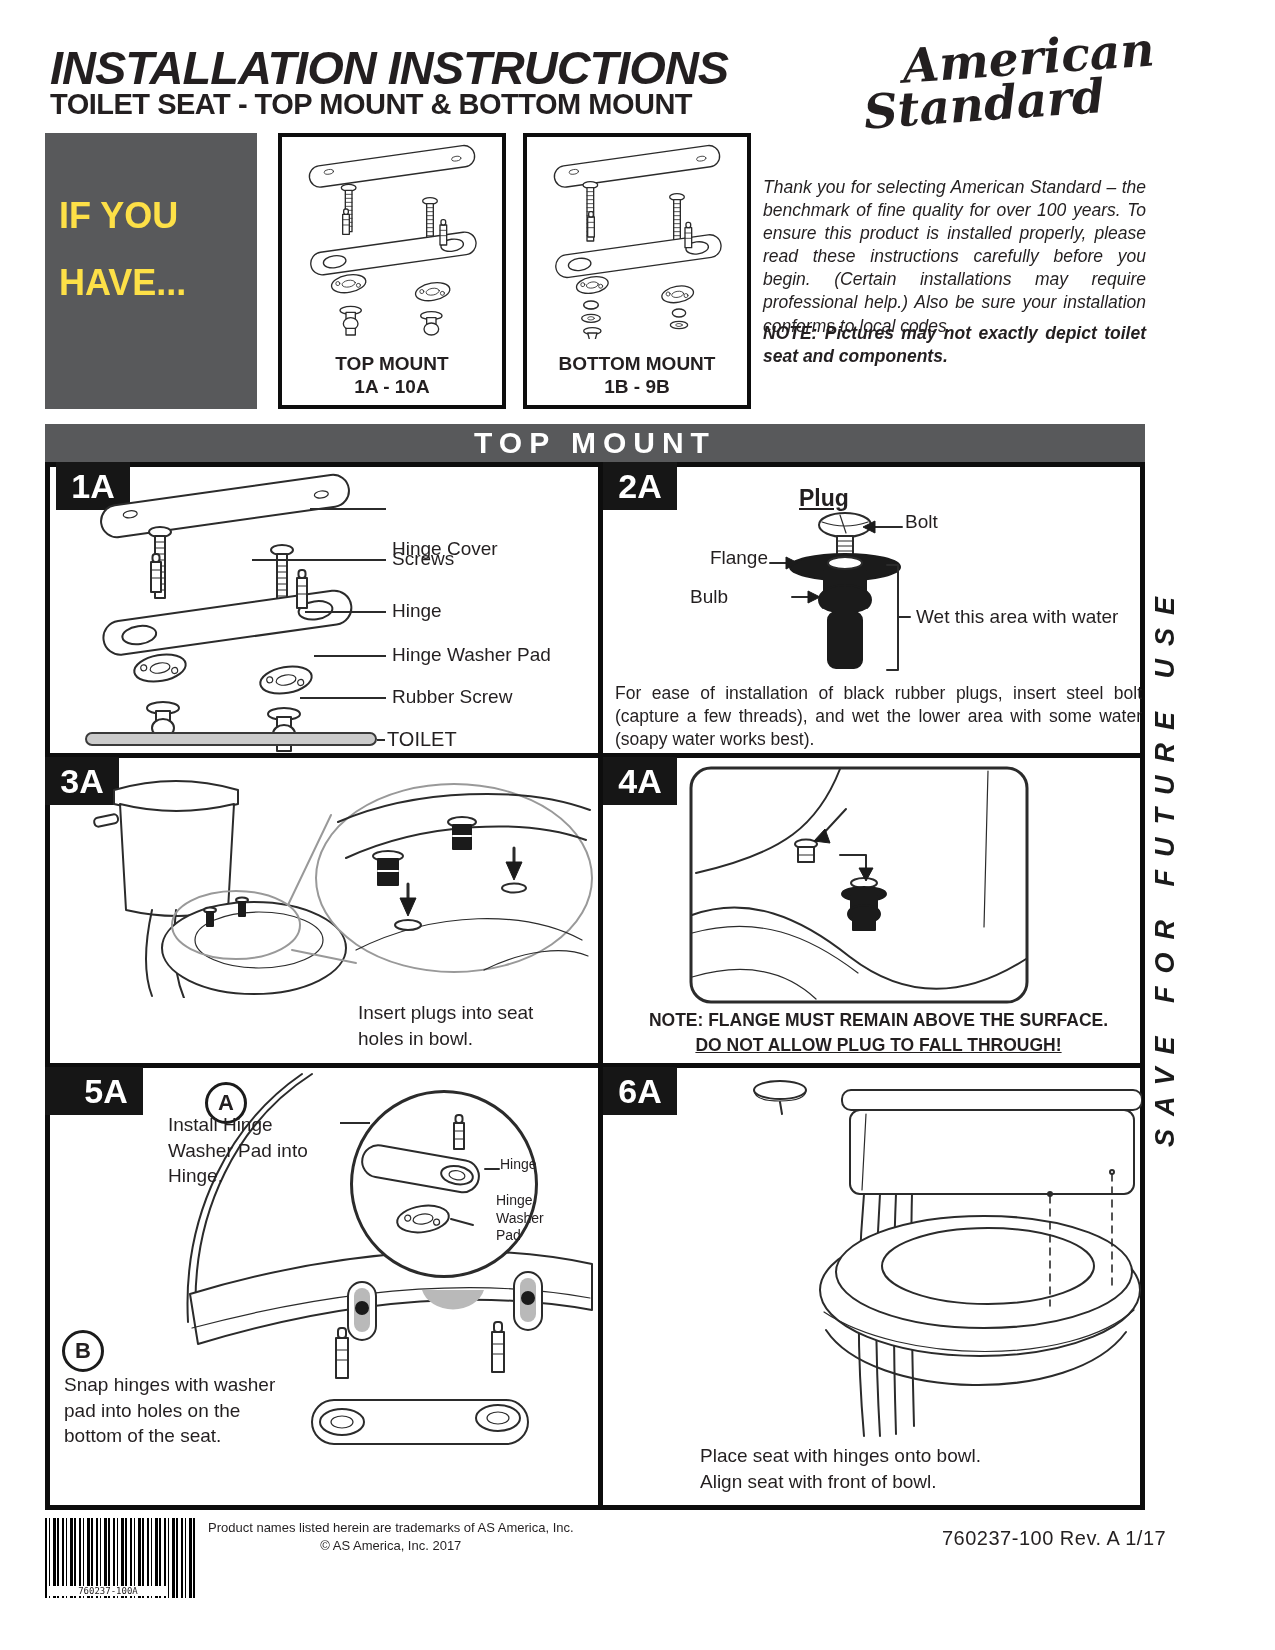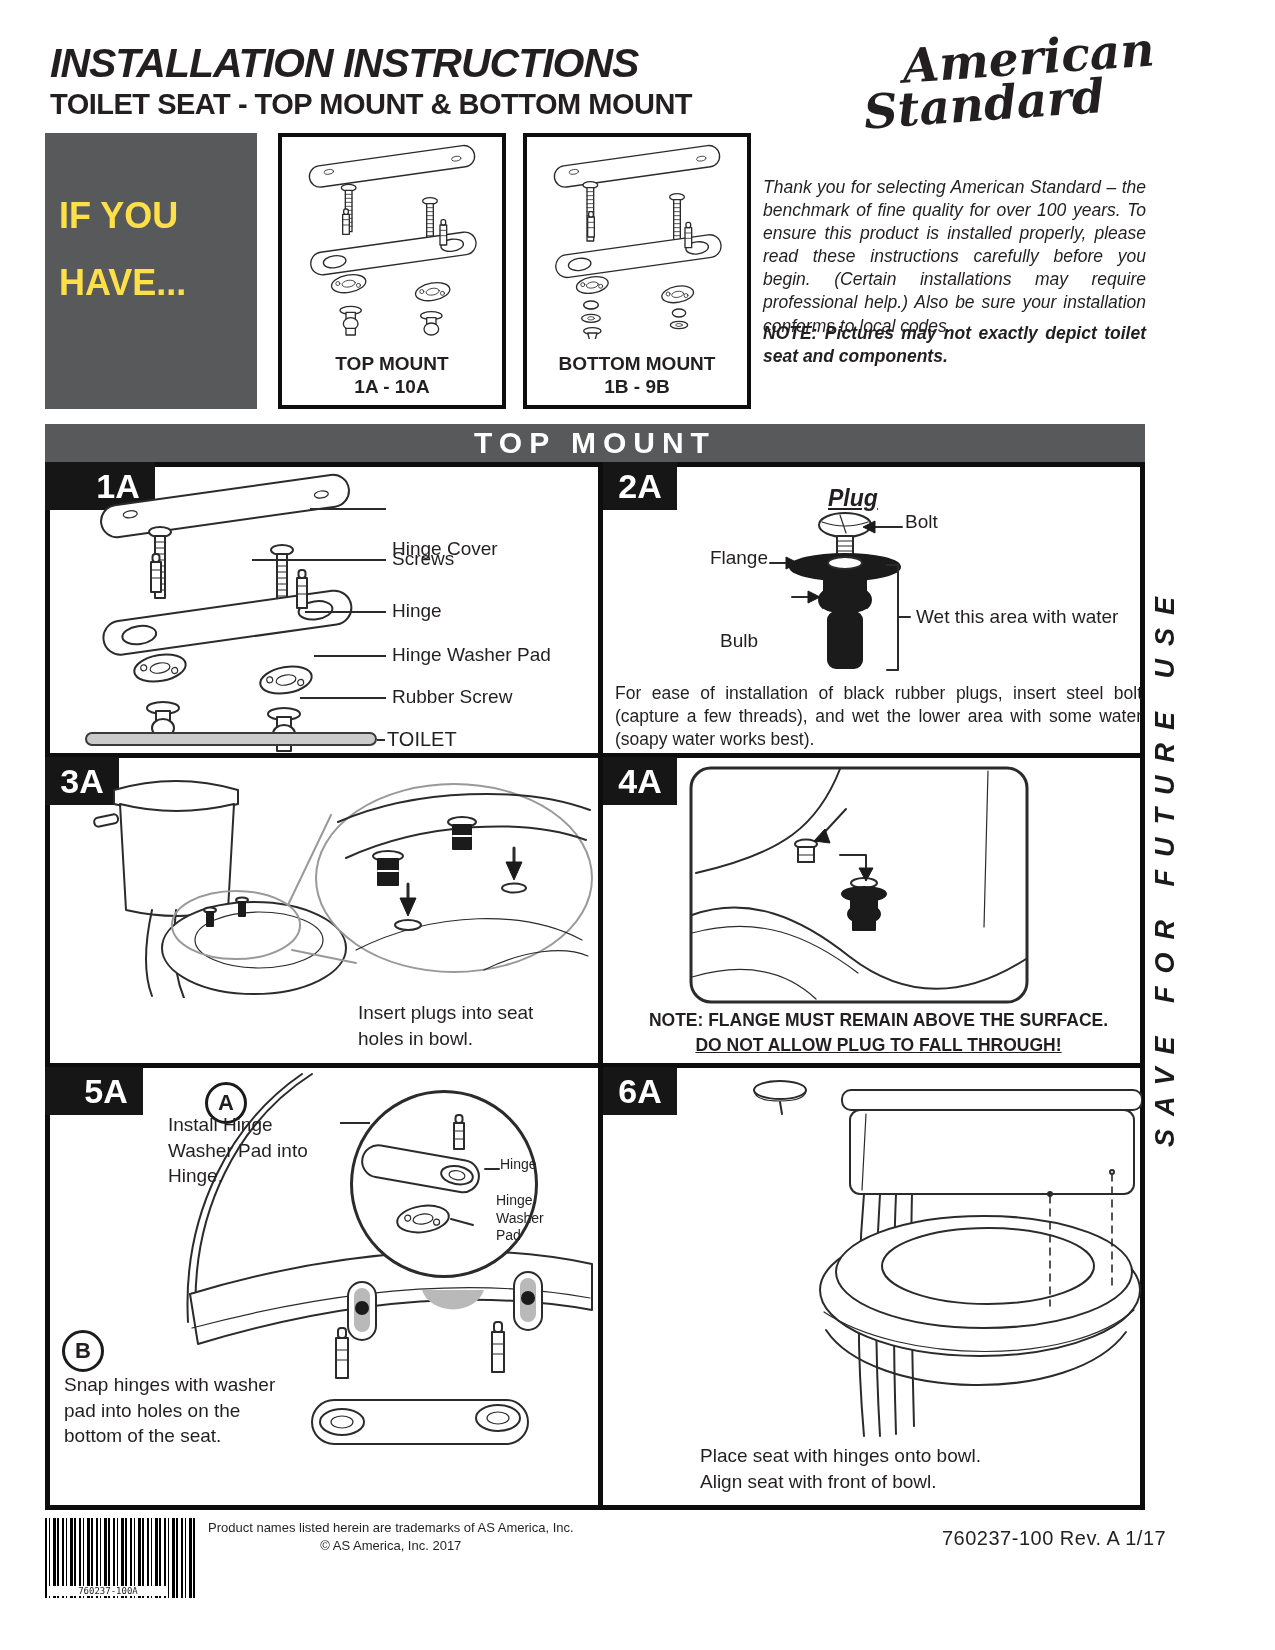--- a/index.html
+++ b/index.html
@@ -1,20 +1,20 @@
 <!DOCTYPE html>
 <html><head>
 <meta charset="utf-8">
 <style>
   html,body{margin:0;padding:0;background:#e8e8e8;}
   .page{position:relative;width:1275px;height:1650px;background:#fff;margin:0 auto;
         font-family:"Liberation Sans",sans-serif;color:#231f20;overflow:hidden;}
   .abs{position:absolute;}
   
-  .title1{left:50px;top:40px;font-size:41px;font-weight:bold;font-style:italic;letter-spacing:-1px;text-align:right;}
+  .title1{left:50px;top:40px;font-size:47px;font-weight:bold;font-style:italic;letter-spacing:-1px;text-align:right;}
   .title2{left:50px;top:88px;font-size:29px;font-weight:bold;letter-spacing:-0.5px;}
   .logo{left:862px;top:38px;width:280px;transform:rotate(-4deg);
         font-family:"DejaVu Serif",serif;font-style:italic;font-weight:bold;line-height:0.92;}
   .logo .l1{font-size:47px;padding-left:42px;}
   .logo .l2{font-size:47px;padding-left:0;}
   
   .ifyou{left:45px;top:133px;width:212px;height:276px;background:#58595b;color:#fde047;
          font-size:36px;font-weight:bold;padding:50px 12px 0 14px;box-sizing:border-box;line-height:1.85;}
   .mountbox{top:133px;width:228px;height:276px;border:4px solid #0d0d0d;box-sizing:border-box;background:#fff;}
   .mb-top{left:278px;} .mb-bot{left:523px;}
@@ -218,21 +218,21 @@
   <div class="abs thanks">Thank you for selecting American Standard – the benchmark of fine quality for over 100 years. To ensure this product is installed properly, please read these instructions carefully before you begin. (Certain installations may require professional help.) Also be sure your installation conforms to local codes.</div>
   <div class="abs intronote">NOTE: Pictures may not exactly depict toilet seat and components.</div>
 
   <div class="abs banner">TOP MOUNT</div>
 
   <div class="abs grid"></div>
   <div class="abs vdiv"></div>
   <div class="abs hdiv1"></div>
   <div class="abs hdiv2"></div>
 
-  <div class="abs plabel" style="left:45px;top:462px;padding-left:36px;">1A</div>
+  <div class="abs plabel" style="left:56px;top:462px;">1A</div>
   <svg class="abs art" width="330" height="285" viewBox="0 0 330 285" style="left:60px;top:468px;">
     <g transform="rotate(-8 165 38)">
         <rect class="f" x="40" y="22" width="250" height="32" rx="16"></rect>
         <ellipse class="thin f" cx="70" cy="33" rx="7" ry="3.5"></ellipse>
         <ellipse class="thin f" cx="262" cy="40" rx="7" ry="3.5"></ellipse>
       </g>
     <g>
         <ellipse class="f" cx="100" cy="64" rx="11" ry="5"></ellipse>
         <rect class="f" x="95" y="68" width="10" height="62"></rect>
         <path class="thin" d="M95 74h10M95 80h10M95 86h10M95 92h10M95 98h10M95 104h10M95 110h10M95 116h10M95 122h10"></path>
@@ -290,21 +290,21 @@
   <div class="abs lbl" style="left:392px;top:600px;">Hinge</div>
   <div class="abs lead" style="left:314px;top:655px;width:72px;"></div>
   <div class="abs lbl" style="left:392px;top:644px;">Hinge Washer Pad</div>
   <div class="abs lead" style="left:300px;top:697px;width:86px;"></div>
   <div class="abs lbl" style="left:392px;top:686px;">Rubber Screw</div>
   <div class="abs toiletbar"></div>
   <div class="abs lead" style="left:377px;top:739px;width:8px;"></div>
   <div class="abs lbl" style="left:387px;top:728px;font-size:20px;">TOILET</div>
 
   <div class="abs plabel" style="left:603px;top:462px;">2A</div>
-  <div class="abs plug-title" style="left:828px;top:485px;font-style:italic;">Plug</div>
+  <div class="abs plug-title" style="left:799px;top:485px;">Plug</div>
   <svg class="abs art" width="250" height="175" viewBox="0 0 250 175" style="left:690px;top:505px;">
     <ellipse class="f" cx="155" cy="20" rx="26" ry="12"></ellipse>
     <path class="thin" d="M132 17 q23 8 46 0 M150 10 l6 18"></path>
     <rect class="f" x="147" y="31" width="16" height="24"></rect>
     <path class="thin" d="M147 36h16M147 41h16M147 46h16M147 51h16"></path>
     <ellipse class="k" cx="155" cy="62" rx="55" ry="13"></ellipse>
     <ellipse class="f" cx="155" cy="58" rx="17" ry="6"></ellipse>
     <rect class="k" x="134" y="66" width="42" height="22"></rect>
     <ellipse class="k" cx="155" cy="95" rx="26" ry="15"></ellipse>
     <path d="M133 105 a26 10 0 0 0 44 0" style="stroke:#fff;stroke-width:2.5;"></path>
@@ -313,21 +313,21 @@
       <polygon class="k" points="173,22 185,16 185,28"></polygon>
     <line x1="80" y1="58" x2="100" y2="58"></line>
       <polygon class="k" points="108,58 96,52 96,64"></polygon>
     <line x1="102" y1="92" x2="122" y2="92"></line>
       <polygon class="k" points="130,92 118,86 118,98"></polygon>
     <polyline points="197,60 208,60 208,165 197,165"></polyline>
     <line x1="208" y1="112" x2="220" y2="112"></line>
   </svg>
   <div class="abs lbl" style="left:905px;top:511px;">Bolt</div>
   <div class="abs lbl" style="left:690px;top:547px;width:78px;text-align:right;">Flange</div>
-  <div class="abs lbl" style="left:690px;top:586px;width:98px;text-align:center;margin-top:44px;">Bulb</div>
+  <div class="abs lbl" style="left:690px;top:586px;width:98px;text-align:left;">Bulb</div>
   <div class="abs lbl" style="left:916px;top:606px;">Wet this area with water</div>
   <div class="abs" style="left:615px;top:682px;width:527px;font-size:17.5px;line-height:1.32;text-align:justify;">For ease of installation of black rubber plugs, insert steel bolt (capture a few threads), and wet the lower area with some water (soapy water works best).</div>
 
   <div class="abs plabel" style="left:45px;top:757px;">3A</div>
   <svg class="abs art" width="540" height="238" viewBox="0 0 540 238" style="left:56px;top:760px;">
     <path class="f" d="M58 30 q62 -18 124 0 l0 14 q-62 16 -124 0 Z"></path>
     <path class="f" d="M64 44 q56 14 114 0 l-6 106 q-50 12 -102 0 Z"></path>
     <rect class="f" x="38" y="56" width="24" height="9" rx="4" transform="rotate(-12 50 60)"></rect>
     <path d="M120 150 q-6 55 8 88 M96 150 q-12 55 0 86"></path>
     <ellipse class="f" cx="198" cy="188" rx="92" ry="46"></ellipse>

